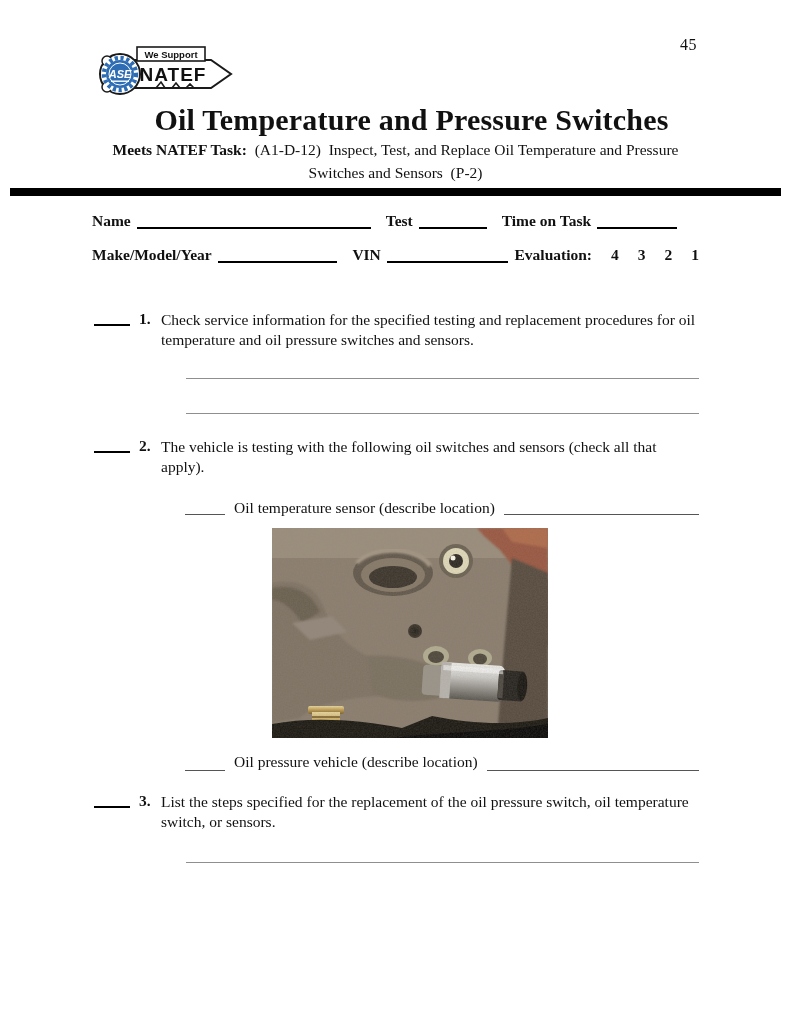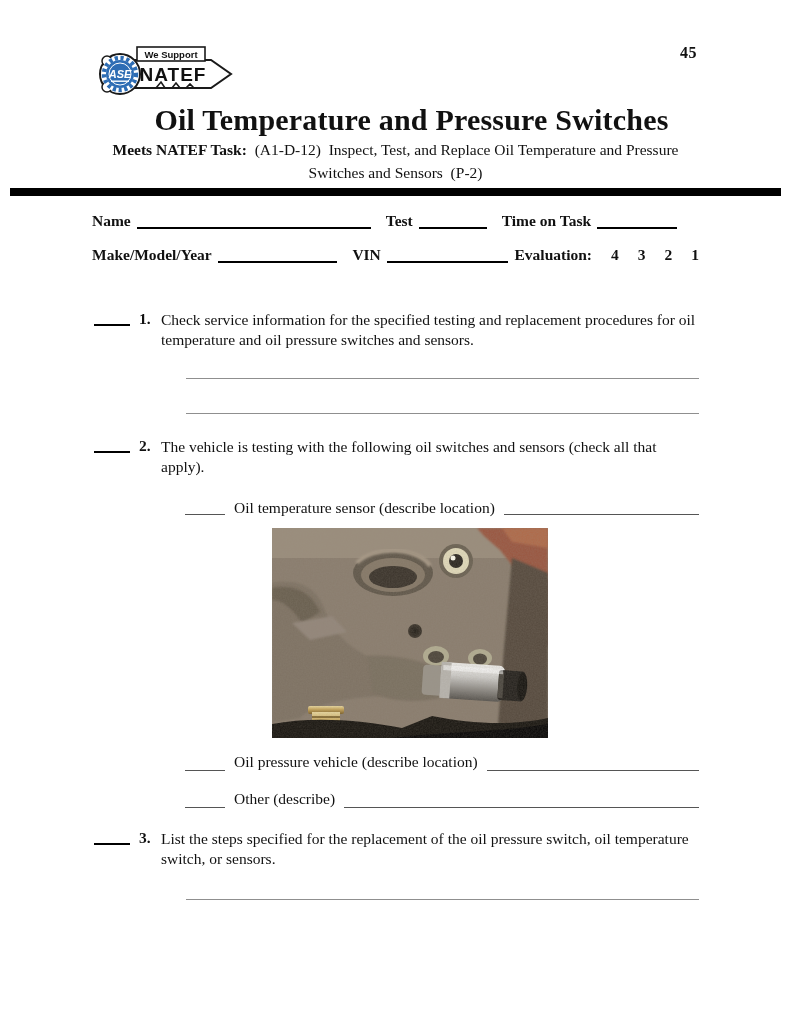--- a/index.html
+++ b/index.html
@@ -7,22 +7,22 @@
     position:relative;
     width:791px;height:1024px;
     background:#ffffff;
     font-family:"Liberation Serif", serif;
     color:#111;
     margin:0 auto;
     overflow:hidden;
   }
   
   .pagenum{
-    position:absolute;top:44px;right:94px;
-    font-weight:bold;font-size:16px;letter-spacing:.5px;
+    position:absolute;top:36px;right:94px;
+    font-weight:normal;font-size:16px;letter-spacing:.5px;
   }
   .logo{position:absolute;left:98px;top:45px;width:140px;height:54px;}
   
   .header{position:absolute;left:0;right:0;top:103px;text-align:center;}
   .title{font-size:30px;font-weight:bold;line-height:1.1;letter-spacing:.2px;margin-left:32px;}
   .taskline{font-size:15.5px;line-height:1.25;margin-top:4px;white-space:pre-wrap;}
   .taskline b{font-weight:bold;}
   .thickrule{
     position:absolute;left:10px;right:10px;top:188px;height:8px;background:#000;
   }
@@ -235,25 +235,20 @@
 
       <rect x="0" y="0" width="276" height="210" filter="url(#grain)" opacity="0.45"></rect>
     </svg>
 
     <div class="sub-row mt-sub2">
       <span class="sm-blank"></span>
       <span class="sub-label">Oil pressure vehicle (describe location)</span>
       <span class="fill-line"></span>
     </div>
 
-    <div class="sub-row mt-sub3">
-      <span class="sm-blank"></span>
-      <span class="sub-label">Other (describe)</span>
-      <span class="fill-line"></span>
-    </div>
 
     <div class="task-row mt-item3">
       <span class="check-blank"></span>
       <span class="task-num">3.</span>
       <span class="task-text">List the steps specified for the replacement of the oil pressure switch, oil temperature switch, or sensors.</span>
     </div>
     <div class="answer-line mt-line3"></div>
 
   </div>
 </div>

